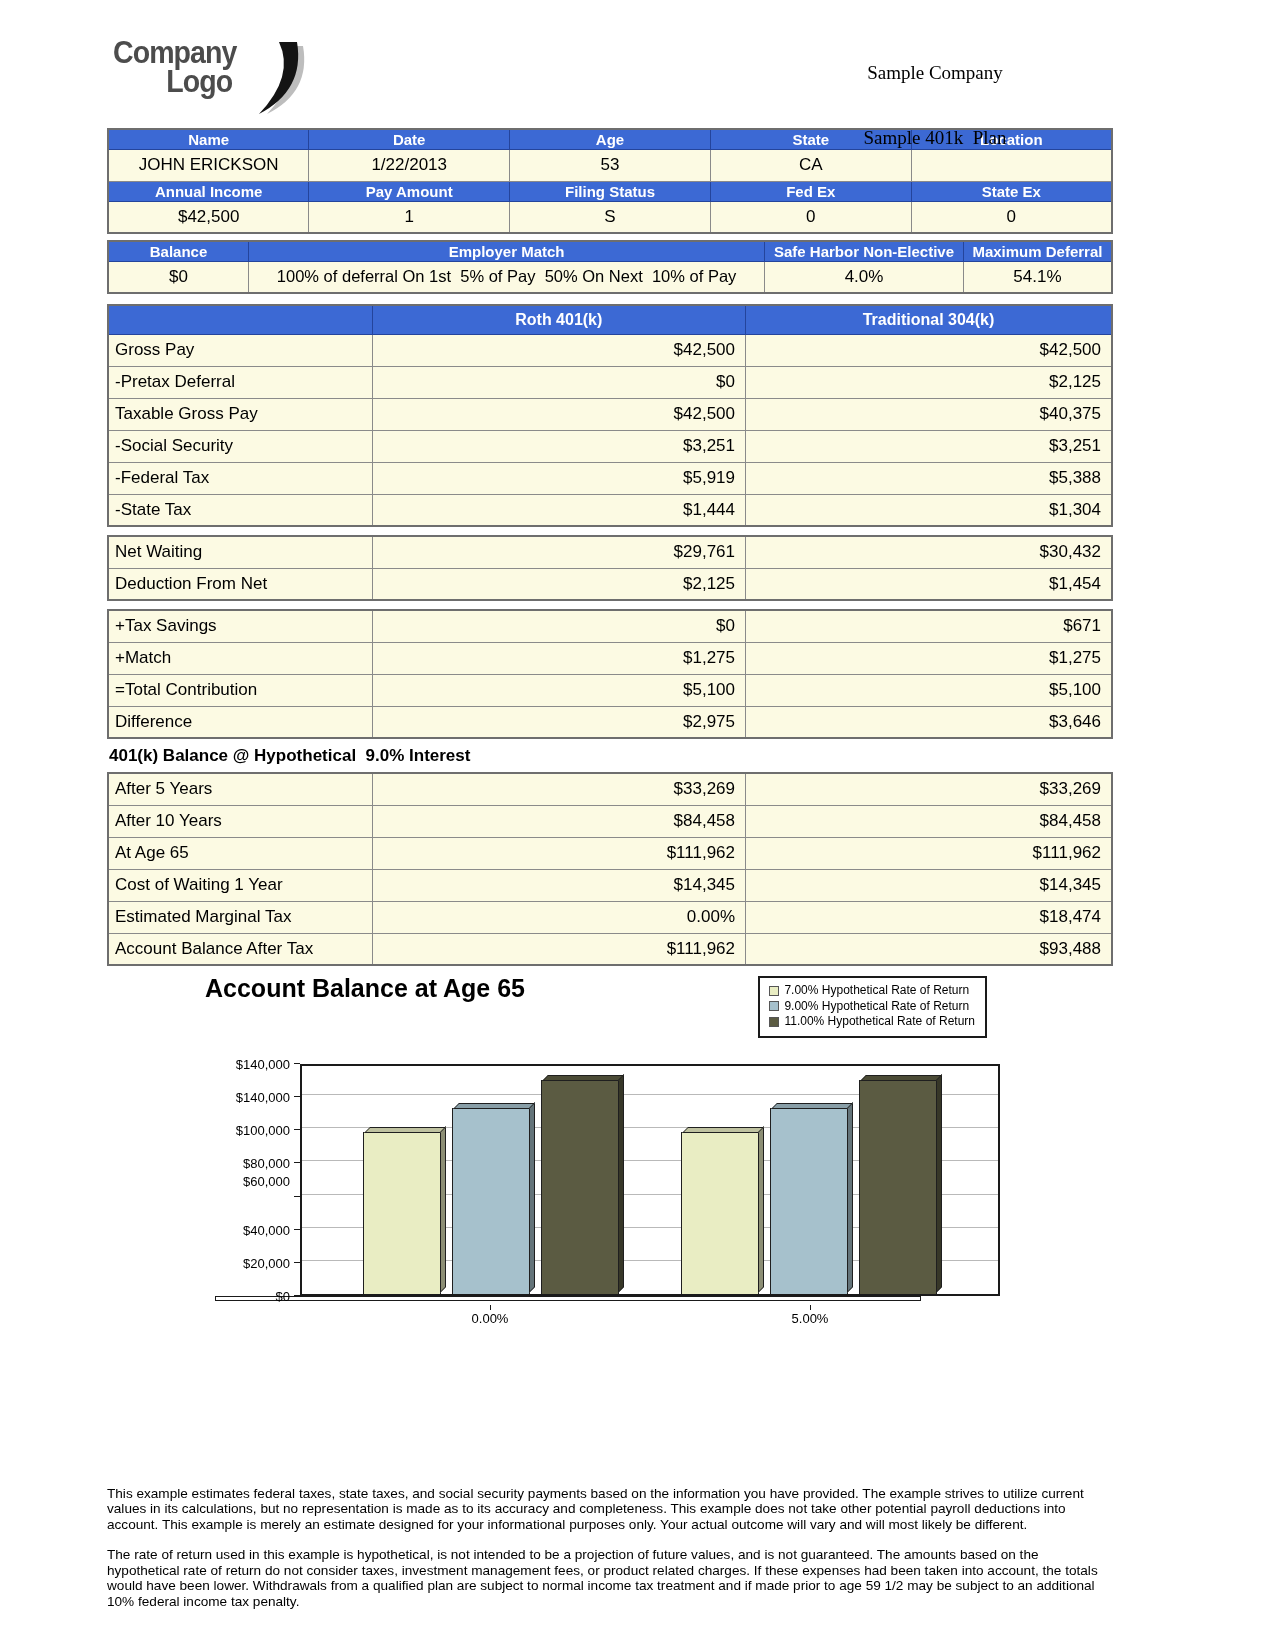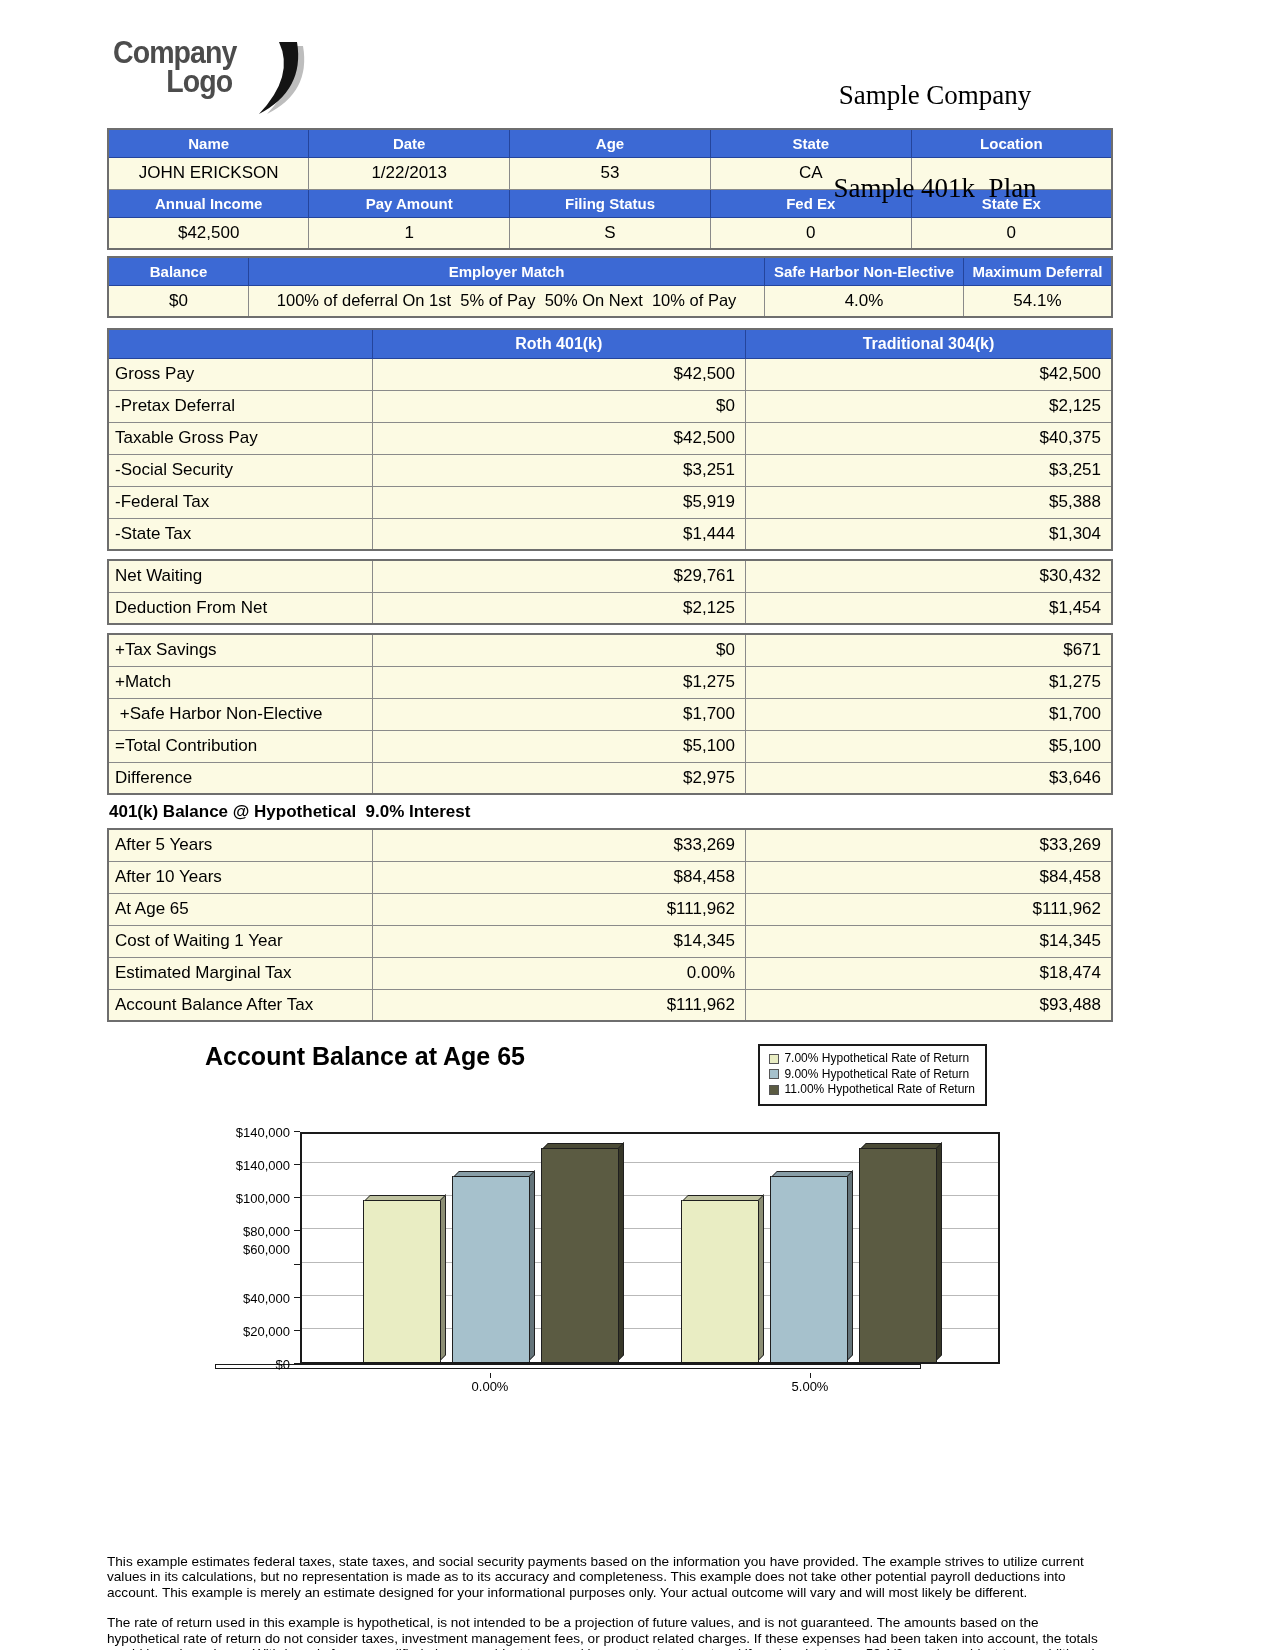--- a/index.html
+++ b/index.html
@@ -9,42 +9,42 @@
   .pre { white-space:pre-wrap; }
 
   
   .top-header { position:relative; height:112px; }
   .logo { position:absolute; left:6px; top:22px; display:flex; align-items:flex-start; }
   .logo-text { color:#4c4c4c; font-weight:bold; line-height:0.95; letter-spacing:-1px;
                font-size:31px; transform:scale(0.92,1); transform-origin:left top; }
   .logo-line2 { margin-left:58px; }
   .logo-swoosh { margin-left:4px; margin-top:2px; }
   .company-title { position:absolute; right:8px; top:2px; width:340px; text-align:center;
-                   font-family:"Liberation Serif", serif; font-size:27px; line-height:1.15; }
+                   font-family:"Liberation Serif", serif; font-size:19px; line-height:1.15; }
 
   
   table { border-collapse:collapse; table-layout:fixed; width:100%; }
   .info-tbl { border:2px solid #6e6e6e; }
   .info-tbl th { background:#3c69d4; color:#fff; font-size:15px; font-weight:bold;
-                 height:28px; border:1px solid #24449c; text-align:center; }
+                 height:20px; border:1px solid #24449c; text-align:center; }
   .info-tbl td { background:#fcfae3; font-size:17px; height:32px; text-align:center;
                  border:1px solid #8a8a8a; }
   .gap6 { height:6px; } .gap8 { height:8px; } .gap10 { height:10px; }
 
   
   .cmp-tbl { border:2px solid #6e6e6e; }
   .cmp-tbl th { background:#3c69d4; color:#fff; font-size:16px; font-weight:bold;
                 height:29px; border:1px solid #24449c; text-align:center; }
   .cmp-tbl td { background:#fcfae3; font-size:17px; height:32px; border:1px solid #8a8a8a; }
   .cmp-tbl td.lbl { text-align:left; padding-left:6px; }
   .cmp-tbl td.val { text-align:right; padding-right:10px; }
   .section-title { font-size:17px; font-weight:bold; padding:7px 0 6px 2px; }
 
   
-  .chart-section { margin-top:20px; position:relative; }
+  .chart-section { margin-top:8px; position:relative; }
   .chart-head { position:relative; height:66px; }
   .chart-title { position:absolute; left:98px; top:0; font-size:25px; font-weight:bold; letter-spacing:0; }
   .legend { position:absolute; right:126px; top:2px; border:2px solid #1a1a1a; background:#fff;
             padding:5px 10px 6px 9px; font-size:12px; line-height:1.3; }
   .legend-row { display:flex; align-items:center; gap:5px; white-space:nowrap; }
   .legend-swatch { width:10px; height:10px; border:1px solid #555; display:inline-block; flex:0 0 auto; }
 
   .chart-body { margin-left:108px; margin-top:24px; display:flex; }
   .y-axis { position:relative; width:85px; height:232px; }
   .y-lab { position:absolute; right:10px; transform:translateY(-50%); font-size:13px; white-space:nowrap; }
@@ -227,25 +227,20 @@
     <tbody>
         <tr>
           <td class="lbl">+Tax Savings</td>
           <td class="val">$0</td>
           <td class="val">$671</td>
         </tr>
     <tr>
           <td class="lbl">+Match</td>
           <td class="val">$1,275</td>
           <td class="val">$1,275</td>
-        </tr>
-    <tr>
-          <td class="lbl pre"> +Safe Harbor Non-Elective</td>
-          <td class="val">$1,700</td>
-          <td class="val">$1,700</td>
         </tr>
     <tr>
           <td class="lbl">=Total Contribution</td>
           <td class="val">$5,100</td>
           <td class="val">$5,100</td>
         </tr>
     <tr>
           <td class="lbl">Difference</td>
           <td class="val">$2,975</td>
           <td class="val">$3,646</td>

